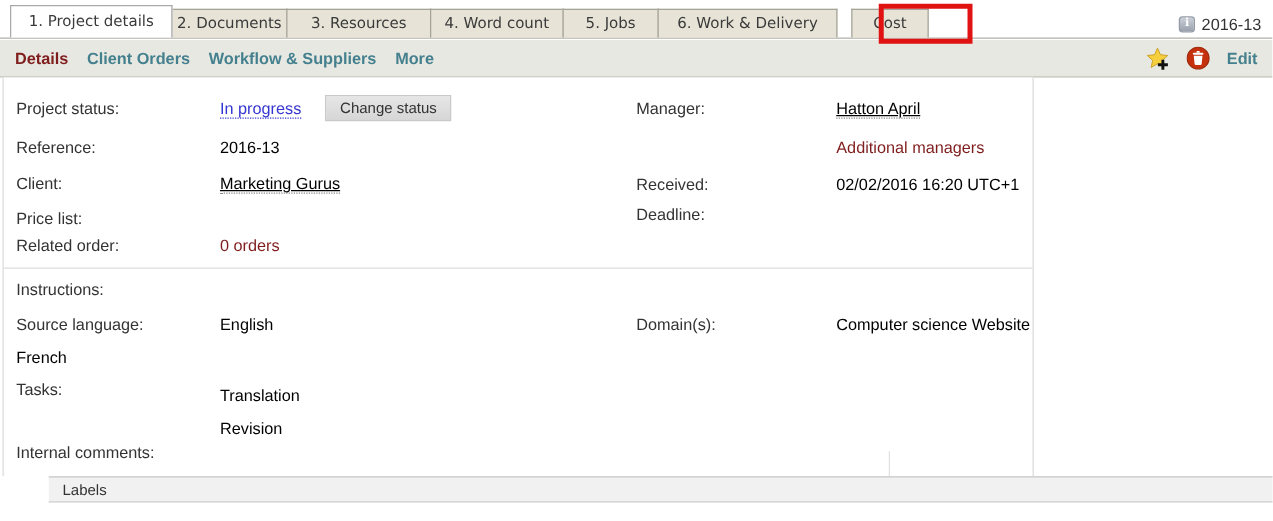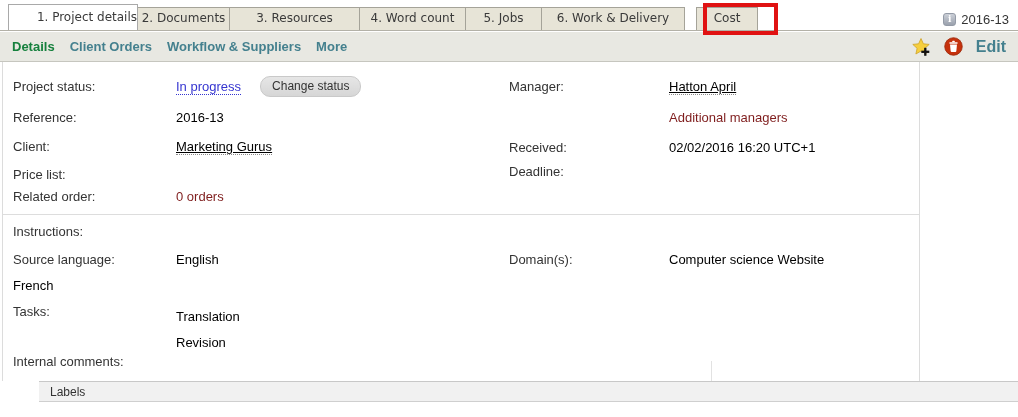--- a/index.html
+++ b/index.html
@@ -15,21 +15,21 @@
     position: absolute; top: 0; left: 0; width: 1018px; height: 31px;
     background: #fff; border-bottom: 1px solid #b3b1a7;
     display: flex; align-items: flex-end; padding-left: 8px;
   }
   .tab {
     height: 23px; line-height: 21px; text-align: center;
     background: #e7e4d7; border: 1px solid #a5a399; border-bottom: none;
     font-family: "DejaVu Sans", sans-serif; font-size: 12px; color: #3a3a3a;
     margin-left: -1px; cursor: pointer; white-space: nowrap;
   }
-  .tab.first { margin-left: 0; text-align: right; }
+  .tab.first { margin-left: 0; }
   .tab.active {
     background: #fff; height: 26px; line-height: 25px;
     border-color: #a9a9a9; position: relative; z-index: 2;
   }
   .tab-cost { margin-left: 11px; position: relative; z-index: 1; }
   .annotation-box {
     position: absolute; left: 703px; top: 3px; width: 75px; height: 32px;
     border: 4px solid #e01212; z-index: 6; pointer-events: none;
   }
   .record-ref {
@@ -46,44 +46,44 @@
   
   .subbar {
     position: absolute; top: 32px; left: 0; width: 1018px; height: 30px;
     background: #e8e8e2; border-bottom: 1px solid #c6c6bf;
     display: flex; align-items: center; padding: 0 12px;
   }
   .subtab {
     font-weight: bold; font-size: 13px; color: #44808e;
     margin-right: 15px; cursor: pointer; white-space: nowrap;
   }
-  .subtab.active { color: #15803d; cursor: default; }
+  .subtab.active { color: #7f1d1d; cursor: default; }
   .subbar-right { margin-left: auto; display: flex; align-items: center; gap: 13px; }
   .icon-btn { width: 20px; height: 20px; cursor: pointer; display: block; }
-  .edit-link { font-weight: bold; font-size: 16px; color: #44808e; cursor: pointer; }
+  .edit-link { font-weight: bold; font-size: 13px; color: #44808e; cursor: pointer; }
 
   
   .content {
-    position: absolute; top: 62px; left: 2px; width: 918px; height: 319px;
+    position: absolute; top: 62px; left: 2px; width: 825px; height: 319px;
     border-left: 1px solid #dcdcdc; border-right: 1px solid #dcdcdc;
     background: #fff;
   }
   .frow { position: absolute; left: 10px; display: flex; align-items: flex-start; }
   .frow.right { left: 506px; }
   .flabel { display: inline-block; width: 163px; color: #333; }
   .frow.right .flabel { width: 160px; }
   .fvalue { color: #000; }
   .fvalue.dotted { border-bottom: 1px dotted #8a8a8a; cursor: help; text-decoration: underline; }
   .fvalue.status-link { color: #3535d0; border-bottom: 1px dotted #3535d0; cursor: pointer; }
   .fvalue.teal-link { color: #7f1d1d; cursor: pointer; }
   .task-lines div { line-height: 26px; }
   .btn-small {
     margin-left: 19px; margin-top: -3px; padding: 2px 11px 3px 11px;
     background: linear-gradient(180deg, #e6e6e6, #d6d6d6);
-    border: 1px solid #c9c9c9; border-radius: 10px;
+    border: 1px solid #c9c9c9; border-radius: 0;
     font-size: 12px; color: #333; cursor: pointer; white-space: nowrap;
   }
   .hdivider { position: absolute; top: 152px; left: 0; width: 100%; border-top: 1px solid #ddd; }
   .vdivider { position: absolute; left: 708px; top: 299px; height: 20px; border-left: 1px solid #e2e2e2; }
 
   
   .labels-bar {
     position: absolute; top: 381px; left: 2px; width: 1014px; height: 21px;
     background: #f1f1f1; border-top: 1px solid #c8c8c8; border-bottom: 1px solid #cfcfcf;
     display: flex; align-items: center; padding: 0 8px 0 11px; margin-left: 37px;
@@ -97,21 +97,21 @@
   }
 </style>
 </head>
 <body>
 
 <div class="page">
 
   <div class="tabbar">
     <div class="tab first active" style="width:130px">1. Project details</div>
     <div class="tab" style="width:93px">2. Documents</div>
-    <div class="tab" style="width:131px">3. Resources</div>
+    <div class="tab" style="width:116px">3. Resources</div>
     <div class="tab" style="width:107px">4. Word count</div>
     <div class="tab" style="width:77px">5. Jobs</div>
     <div class="tab" style="width:144px">6. Work &amp; Delivery</div>
     <div class="tab tab-cost" style="width:62px">Cost</div>
   </div>
   <div class="annotation-box"></div>
 
   <div class="record-ref">
     <span class="info-icon">i</span>
     <span>2016-13</span>

